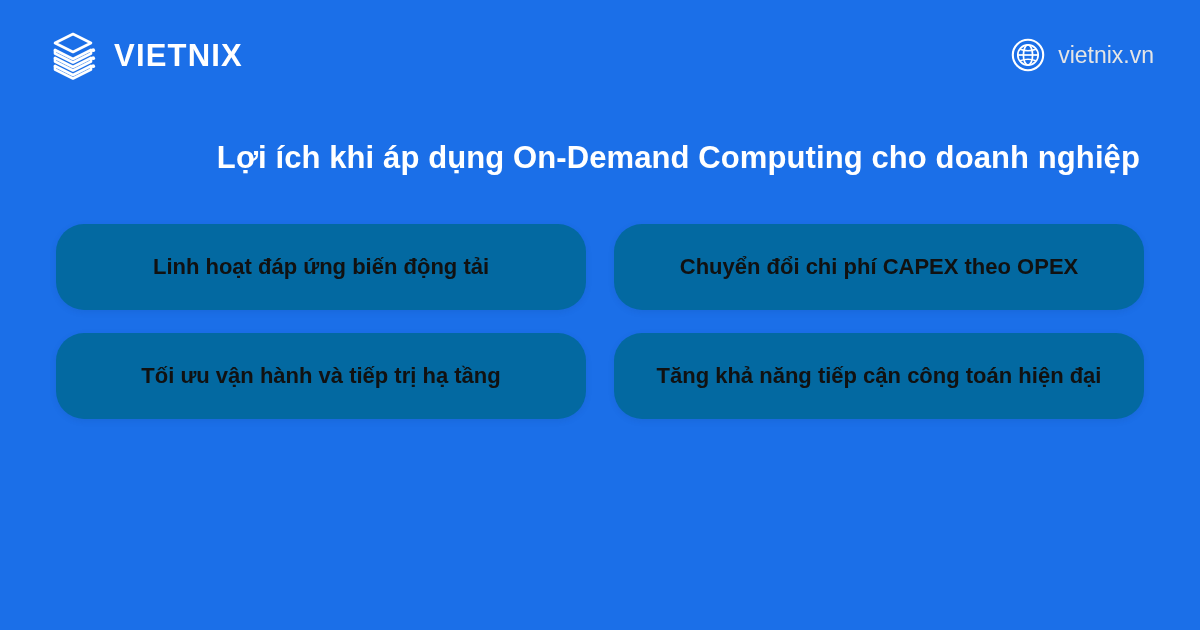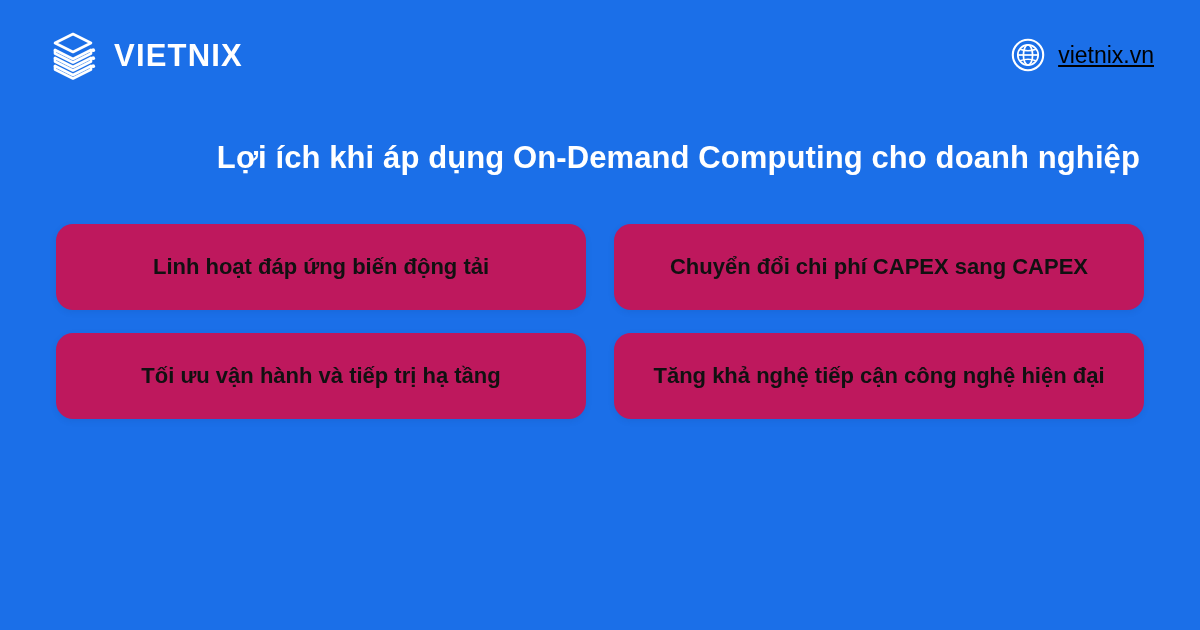--- a/index.html
+++ b/index.html
@@ -65,26 +65,25 @@
   }
 
   .globe-icon {
     width: 34px;
     height: 34px;
     display: block;
     flex: 0 0 auto;
   }
 
   .site-url {
-    color: #000000;
+    color: #e5e5e5;
     font-size: 23px;
     font-weight: normal;
     line-height: 1;
     white-space: nowrap;
-    text-decoration: underline;
   }
 
   
   .title {
     position: absolute;
     top: 114px;
     left: 0;
     width: 1200px;
     text-align: right;
     color: #FFFFFF;
@@ -103,22 +102,22 @@
     left: 56px;
     width: 1088px;
     display: grid;
     grid-template-columns: 530px 530px;
     grid-template-rows: 86px 86px 86px;
     column-gap: 28px;
     row-gap: 23px;
   }
 
   .card {
-    background: #be185d;
-    border-radius: 17px;
+    background: #0369a1;
+    border-radius: 28px;
     display: flex;
     align-items: center;
     justify-content: center;
     padding: 0 24px;
     box-sizing: border-box;
     box-shadow: 0 2px 6px rgba(10, 45, 100, 0.10);
   }
 
   .card-label {
     color: #111111;
@@ -173,27 +172,27 @@
   <h1 class="title">Lợi ích khi áp dụng On-Demand Computing cho doanh nghiệp</h1>
 
   <div class="grid">
 
     <div class="card">
       <span class="card-label">Linh hoạt đáp ứng biến động tải</span>
     </div>
 
 
     <div class="card">
-      <span class="card-label">Chuyển đổi chi phí CAPEX sang CAPEX</span>
+      <span class="card-label">Chuyển đổi chi phí CAPEX theo OPEX</span>
     </div>
 
 
     <div class="card">
       <span class="card-label">Tối ưu vận hành và tiếp trị hạ tầng</span>
     </div>
 
     <div class="card">
-      <span class="card-label">Tăng khả nghệ tiếp cận công nghệ hiện đại</span>
+      <span class="card-label">Tăng khả năng tiếp cận công toán hiện đại</span>
     </div>
 
   </div>
 
 </div>
 
 </body></html>

